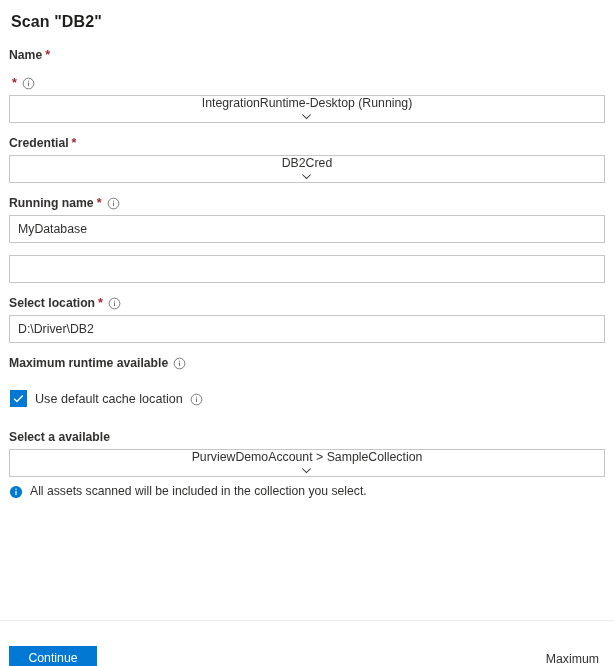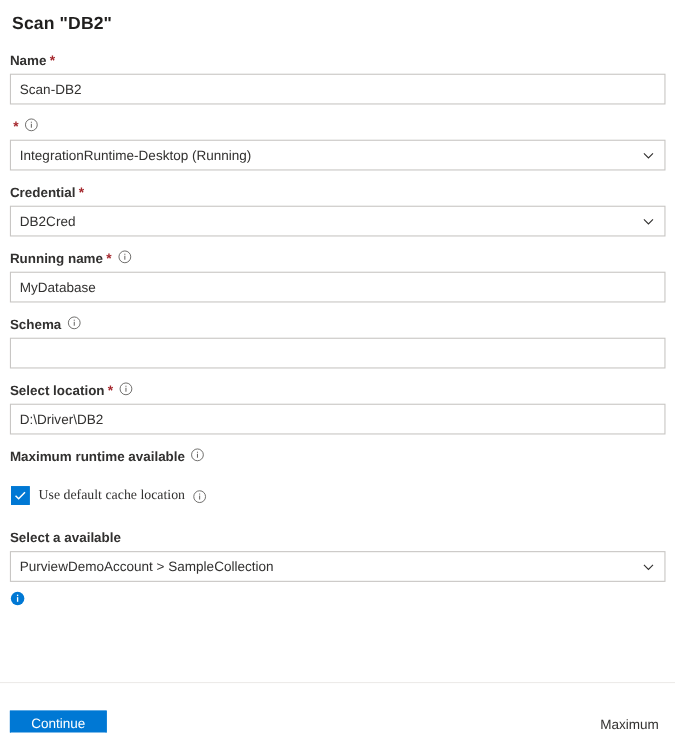--- a/index.html
+++ b/index.html
@@ -24,21 +24,21 @@
     font-weight: bold;
     color: #201f1e;
     margin: 13px 0 16px 2px;
     letter-spacing: 0.1px;
   }
   .field {
     margin-bottom: 12px;
   }
   .label-row {
     display: flex;
-    align-items: flex-start;
+    align-items: center;
     font-size: 12.2px;
     font-weight: bold;
     color: #323130;
     margin-bottom: 4px;
     line-height: 16px;
   }
   .label-row .req {
     color: #a4262c;
     font-weight: bold;
     margin-left: 3px;
@@ -72,20 +72,21 @@
     height: 28px;
     border: 1px solid #c8c6c4;
     background: #ffffff;
     font-size: 12.3px;
     color: #323130;
     padding: 0 8px 0 8px;
     display: flex;
     align-items: center;
     justify-content: space-between;
     font-family: "Liberation Sans", sans-serif;
+    flex-direction: column;
   }
   .chev {
     width: 11px;
     height: 11px;
     flex: 0 0 auto;
     margin-right: 1px;
   }
   .chev svg { display: block; }
   .checkbox-row {
     display: flex;
@@ -100,21 +101,20 @@
     display: flex;
     align-items: center;
     justify-content: center;
     flex: 0 0 auto;
   }
   .checkbox svg { display: block; }
   .checkbox-label {
     font-size: 12.6px;
     color: #323130;
     margin-left: 8px;
-    font-family: Liberation Serif, serif;
   }
   .collection-note {
     display: flex;
     align-items: flex-start;
     margin-top: 7px;
     font-size: 12.2px;
     color: #323130;
   }
   .note-icon {
     width: 14px;
@@ -168,21 +168,20 @@
 
 <div class="panel">
 
   <div class="title">Scan "DB2"</div>
 
   <div class="field">
     <div class="label-row">
       <span>Name</span>
       <span class="req">*</span>
     </div>
-    <div class="input">Scan-DB2</div>
   </div>
 
   <div class="field">
     <div class="label-row">
       <span class="req">*</span>
       <span class="info-icon">
         <svg viewBox="0 0 16 16" width="13" height="13" aria-hidden="true">
           <circle cx="8" cy="8" r="6.6" fill="none" stroke="#605e5c" stroke-width="1"></circle>
           <rect x="7.45" y="6.8" width="1.1" height="4.4" fill="#605e5c"></rect>
           <rect x="7.45" y="4.5" width="1.1" height="1.2" fill="#605e5c"></rect>
@@ -223,30 +222,20 @@
           <circle cx="8" cy="8" r="6.6" fill="none" stroke="#605e5c" stroke-width="1"></circle>
           <rect x="7.45" y="6.8" width="1.1" height="4.4" fill="#605e5c"></rect>
           <rect x="7.45" y="4.5" width="1.1" height="1.2" fill="#605e5c"></rect>
         </svg>
       </span>
     </div>
     <div class="input">MyDatabase</div>
   </div>
 
   <div class="field">
-    <div class="label-row">
-      <span>Schema</span>
-      <span class="info-icon">
-        <svg viewBox="0 0 16 16" width="13" height="13" aria-hidden="true">
-          <circle cx="8" cy="8" r="6.6" fill="none" stroke="#605e5c" stroke-width="1"></circle>
-          <rect x="7.45" y="6.8" width="1.1" height="4.4" fill="#605e5c"></rect>
-          <rect x="7.45" y="4.5" width="1.1" height="1.2" fill="#605e5c"></rect>
-        </svg>
-      </span>
-    </div>
     <div class="input placeholder-empty"></div>
   </div>
 
   <div class="field">
     <div class="label-row">
       <span>Select location</span>
       <span class="req">*</span>
       <span class="info-icon">
         <svg viewBox="0 0 16 16" width="13" height="13" aria-hidden="true">
           <circle cx="8" cy="8" r="6.6" fill="none" stroke="#605e5c" stroke-width="1"></circle>
@@ -300,20 +289,21 @@
       </span>
     </div>
     <div class="collection-note">
       <span class="note-icon">
         <svg viewBox="0 0 16 16" width="14" height="14" aria-hidden="true">
           <circle cx="8" cy="8" r="7" fill="#0078d4"></circle>
           <rect x="7.3" y="6.7" width="1.4" height="4.8" fill="#ffffff"></rect>
           <rect x="7.3" y="4.1" width="1.4" height="1.5" fill="#ffffff"></rect>
         </svg>
       </span>
+      <span>All assets scanned will be included in the collection you select.</span>
     </div>
   </div>
 
   <div class="divider"></div>
 
   <div class="footer">
     <button class="btn-primary">Continue</button>
     <button class="btn-link">Maximum</button>
   </div>
 

